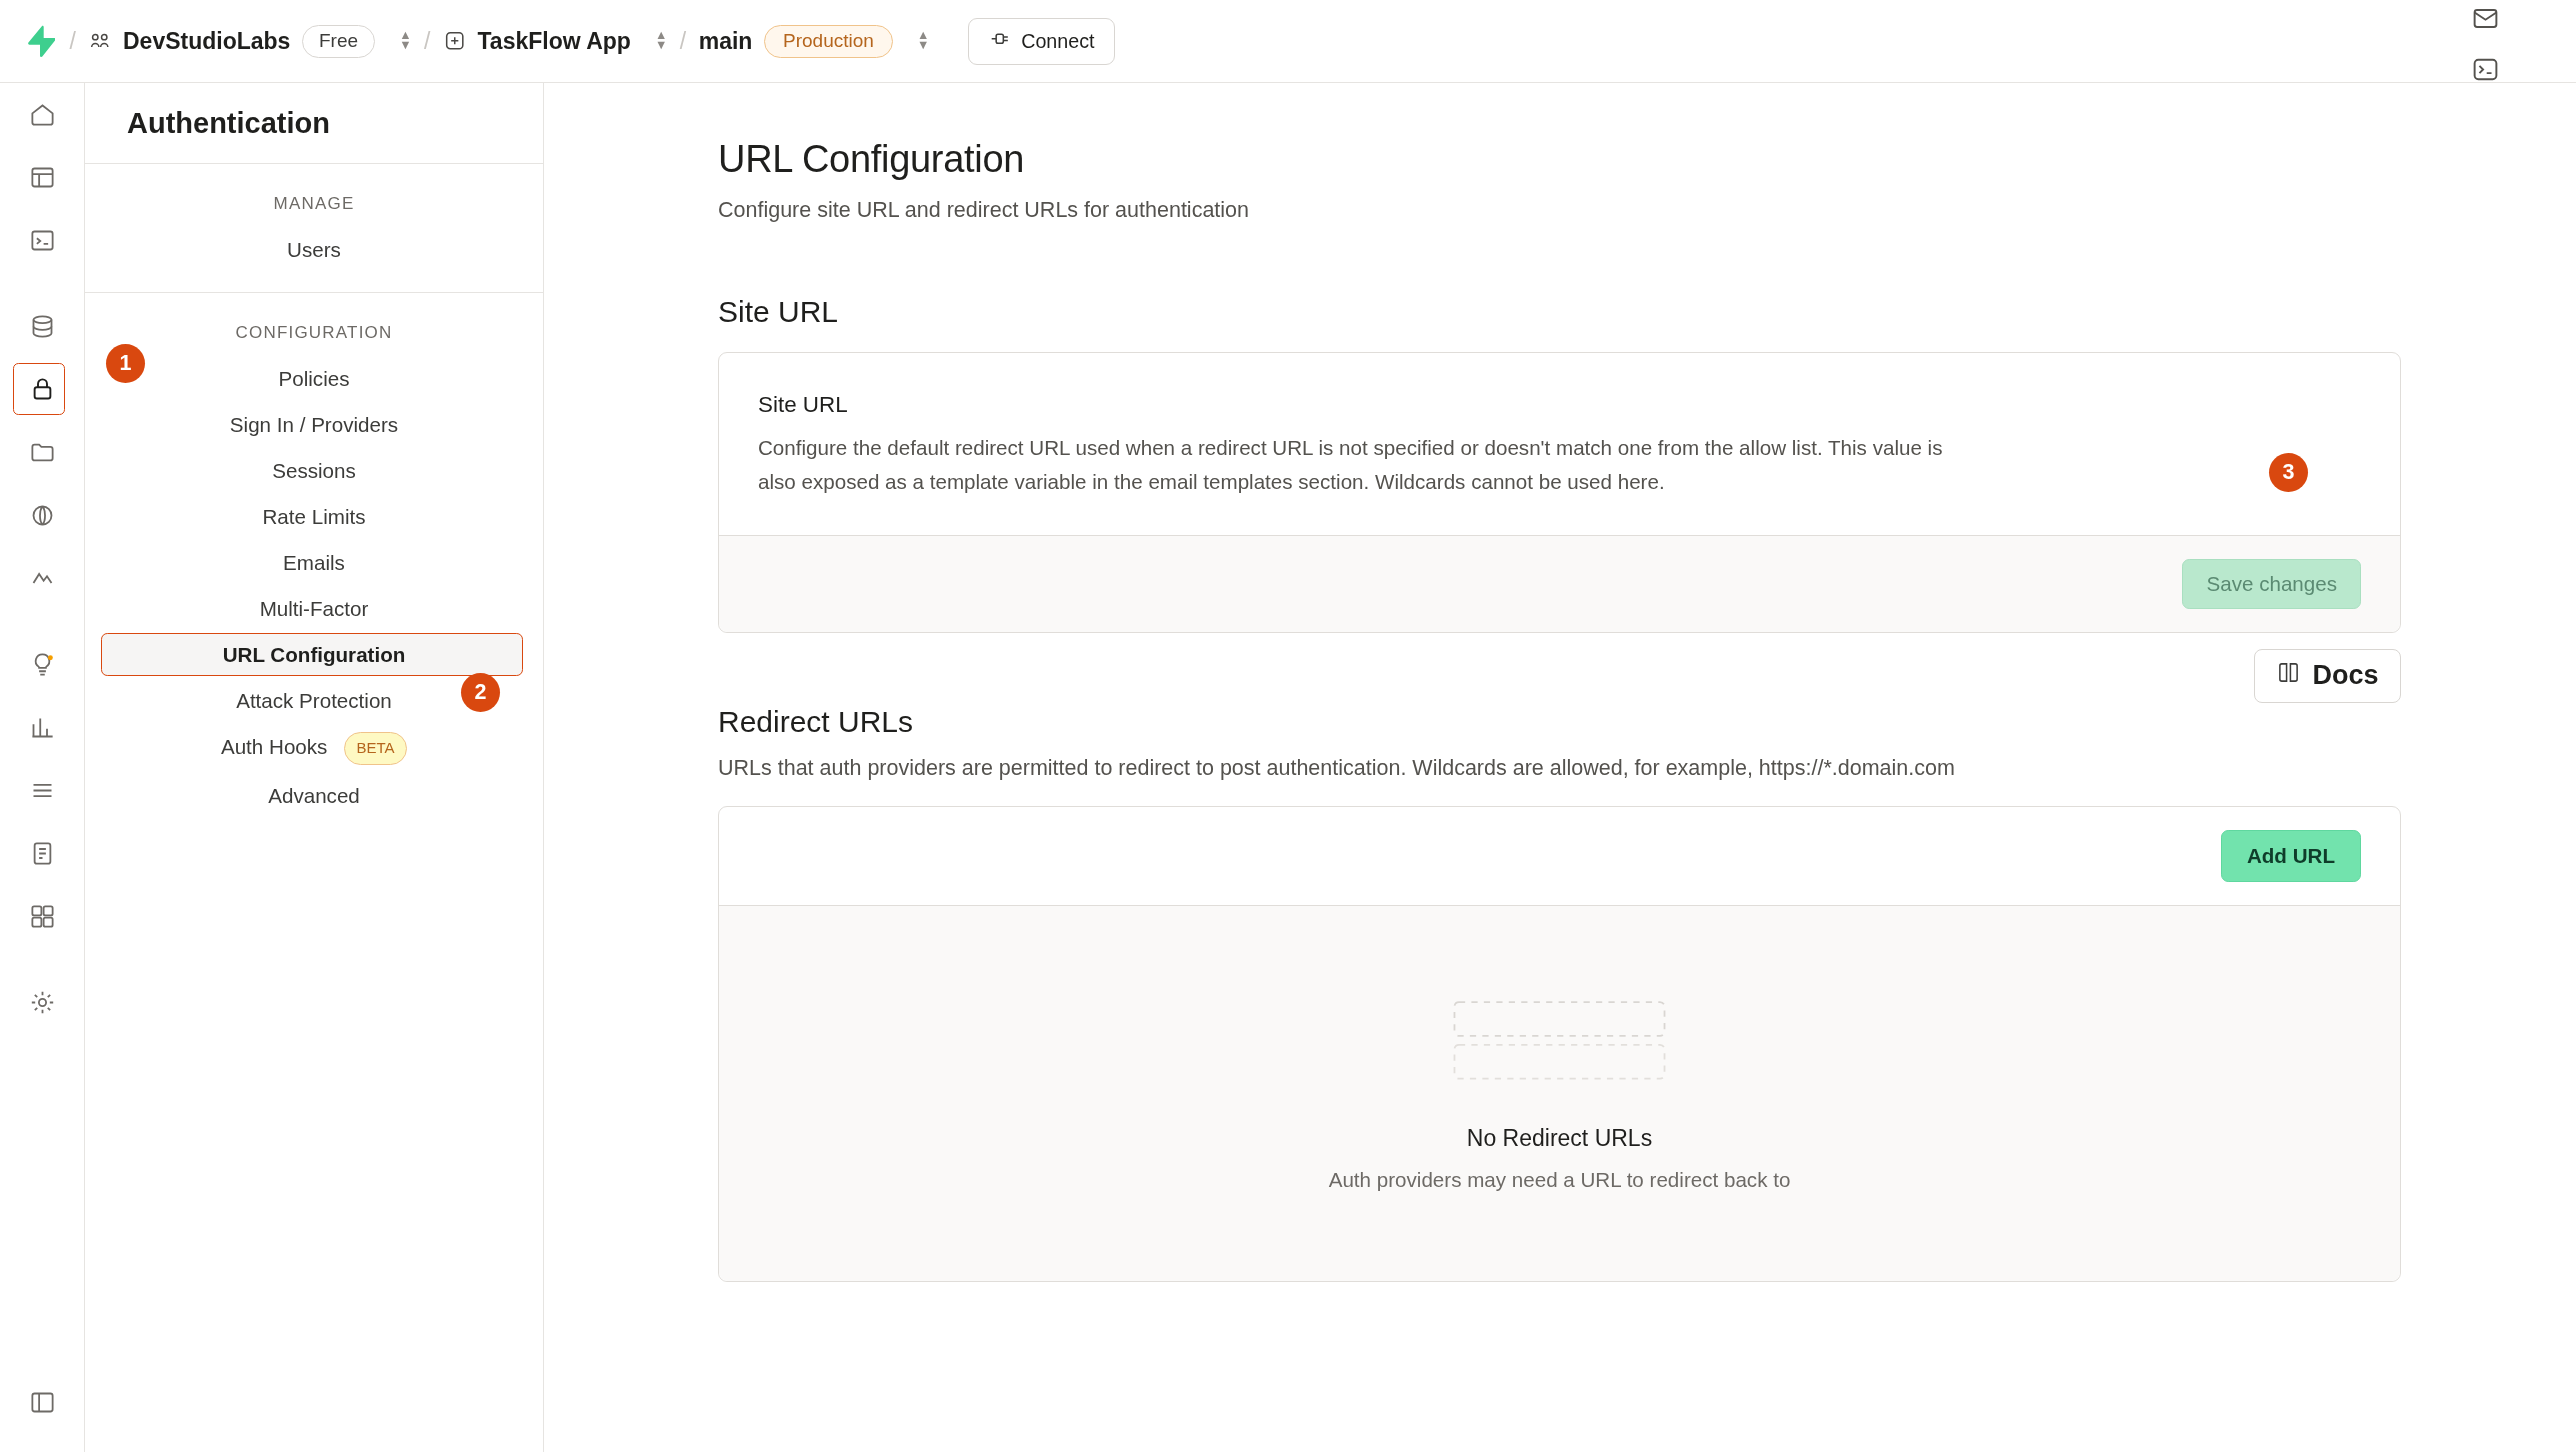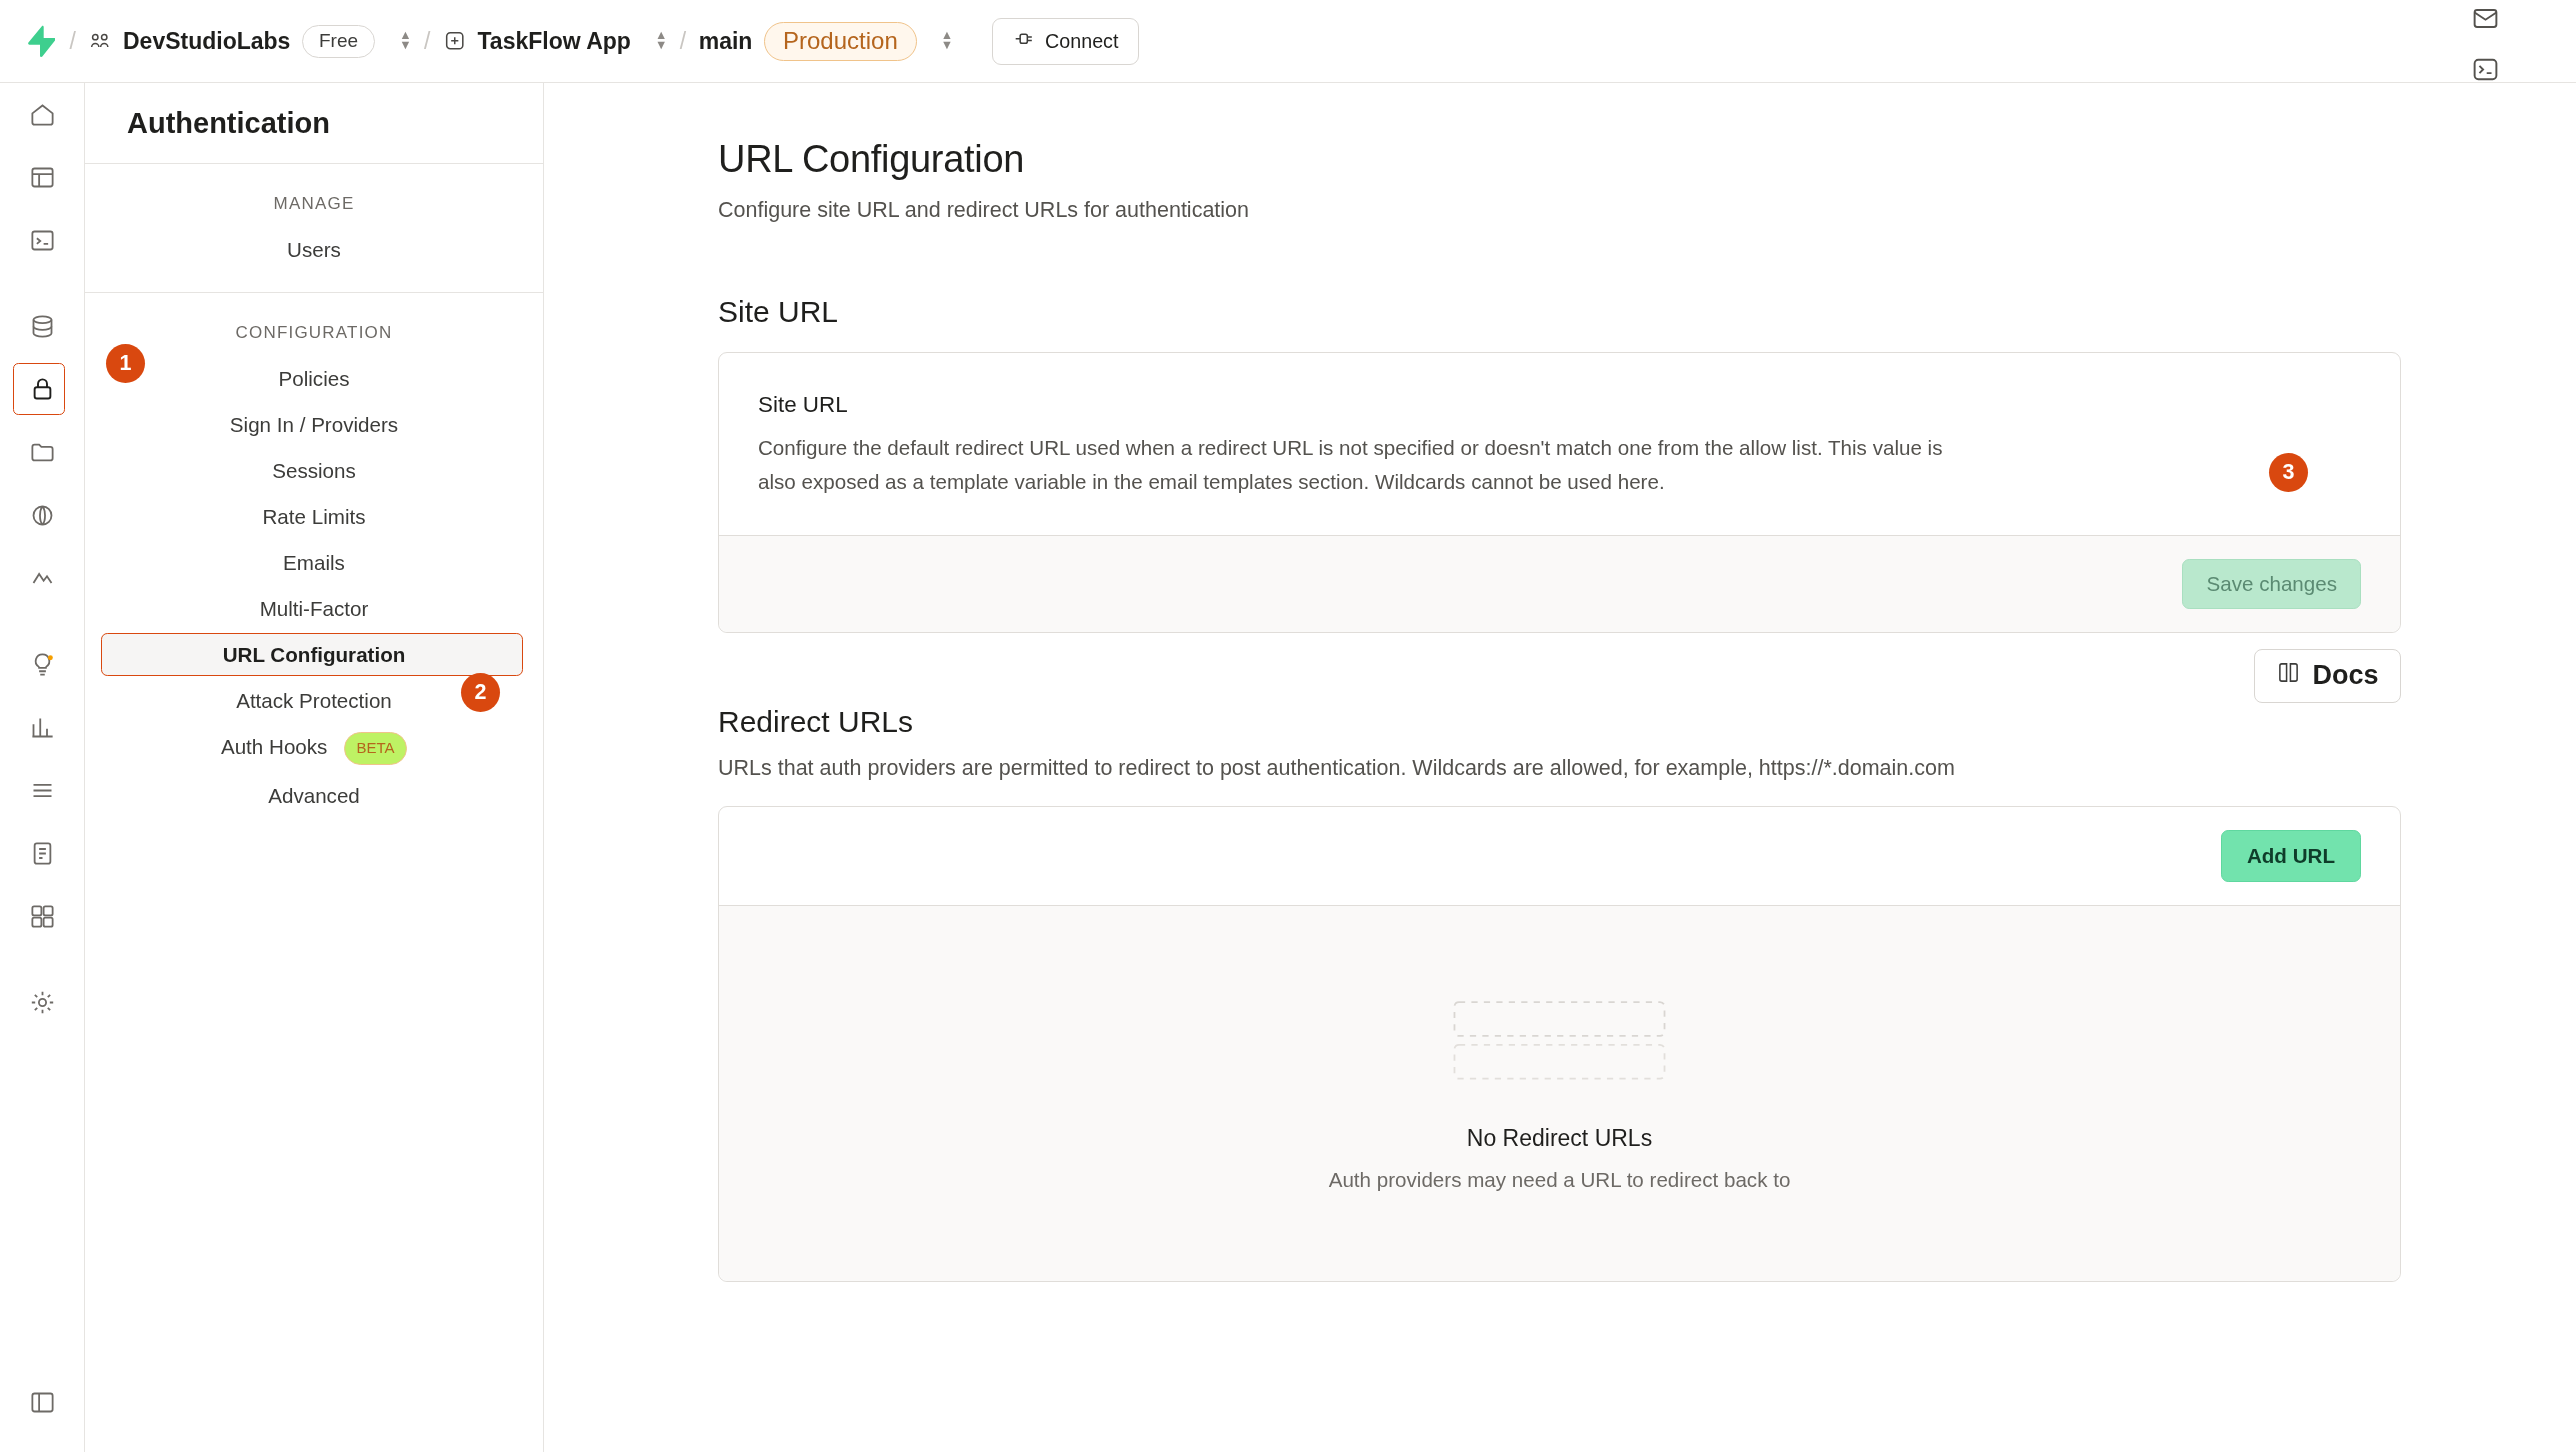--- a/index.html
+++ b/index.html
@@ -30,21 +30,21 @@
     font-size: 23px; font-weight: 700; color: #1f1f1d;
   }
   .crumb-icon { width: 23px; height: 23px; display:inline-flex; align-items:center; justify-content:center; }
   .pill-free {
     border: 0.9px solid #d9d6d2; border-radius: 894px;
     padding: 4.5px 16px; font-size: 19px; font-weight: 400; color: #3c3c3a;
     background: #fff;
   }
   .pill-prod {
     border: 0.9px solid #f0c38a; border-radius: 894px;
-    padding: 4.5px 18px; font-size: 24px; color: #b5651d; background: #fff7ed;
+    padding: 4.5px 18px; font-size: 19px; color: #b5651d; background: #fff7ed;
     font-weight: 400;
   }
   .updown {
     display: inline-flex; flex-direction: column; align-items: center;
     color: #8d8a86; font-size: 12.5px; line-height: 9.8px; margin-left: 12.5px;
   }
   .branch { font-size: 23px; font-weight: 700; margin-left: 0; }
   .connect-btn {
     margin-left: 39px;
     display: flex; align-items: center; gap: 10.7px;
@@ -114,21 +114,21 @@
   }
   .nav-highlight {
     position: absolute; left: 16px; right: 19.7px; top: 1.8px; bottom: 1.8px;
     border: 1.8px solid #d9480f; border-radius: 6.3px;
     background: #f6f5f4;
     z-index: 0;
   }
   .nav-item span.lbl { position: relative; z-index: 1; }
   .beta {
     display: inline-block; margin-left: 10.7px;
-    border: 0.9px solid #f0c38a; color: #b5651d; background: #bef264;
+    border: 0.9px solid #f0c38a; color: #b5651d; background: #fef9c3;
     border-radius: 894px; padding: 0.9px 11.6px; font-size: 15px; vertical-align: middle;
     position: relative; z-index: 1;
   }
   .sb-divider { height: 0.9px; background: #e6e4e1; margin: 19.7px 0 0 0; }
 
   
   .badge {
     position: absolute; width: 39px; height: 39px; border-radius: 50%;
     background: #d9480f; color: #fff; font-size: 21.5px; font-weight: 700;
     display: flex; align-items: center; justify-content: center;

